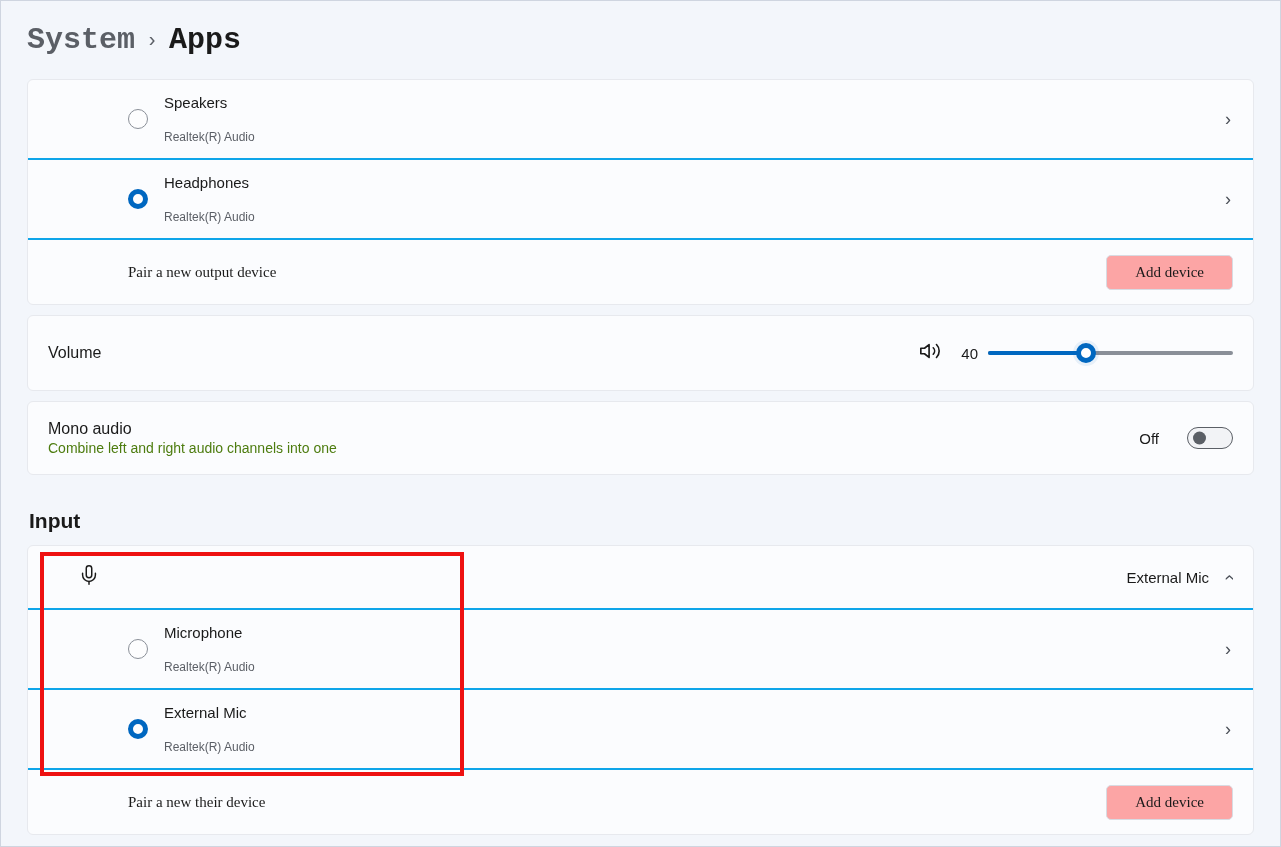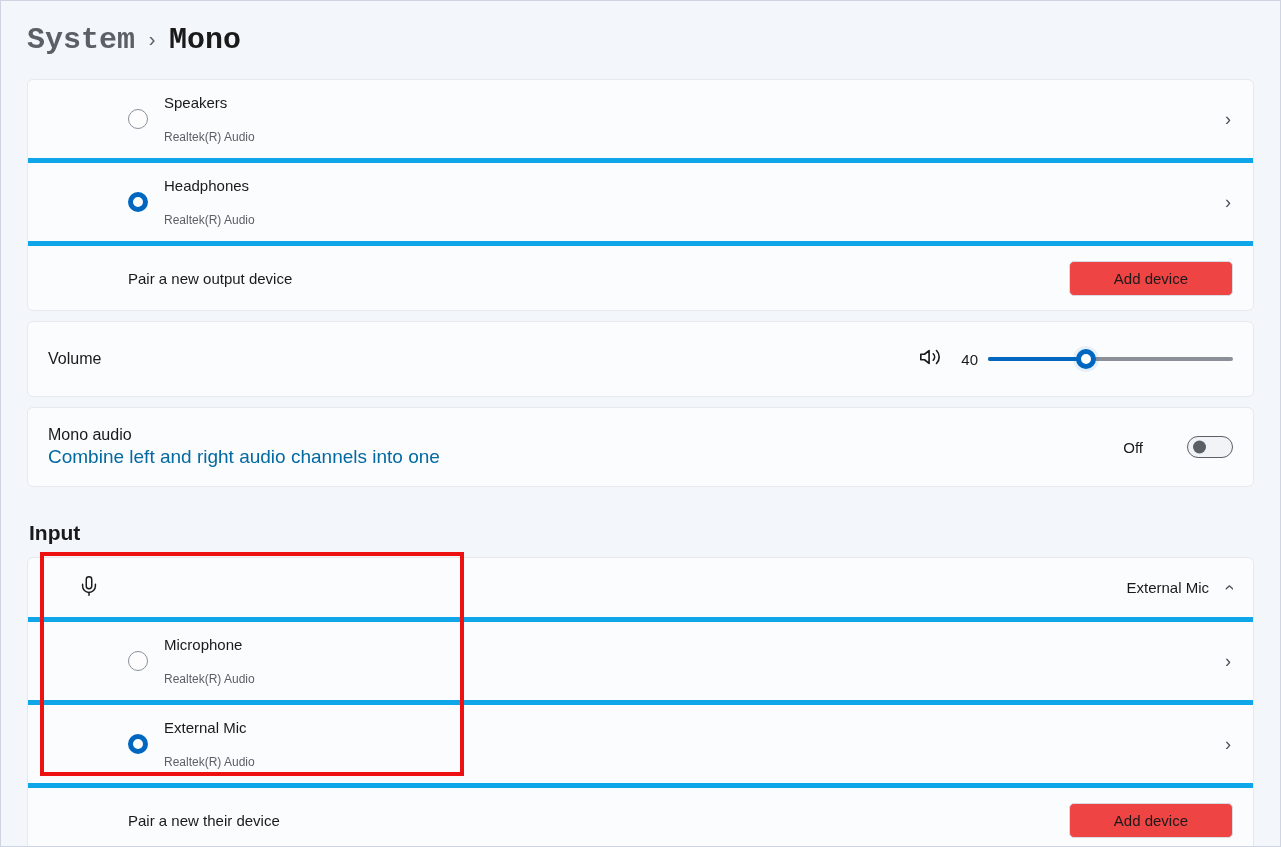--- a/index.html
+++ b/index.html
@@ -25,63 +25,63 @@
   background: #fbfcfe;
   border: 1px solid #e7e9ee;
   border-radius: 6px;
   margin-bottom: 10px;
   overflow: hidden;
 }
 .row {
   display: flex; align-items: center;
   padding: 14px 20px 14px 20px;
   min-height: 64px;
-  border-bottom: 5px solid #0ea5e9;
+  border-bottom: 2px solid #0ea5e9;
 }
 .row:last-child { border-bottom: none; }
 .row.indent { padding-left: 50px; }
 .row.indent-more { padding-left: 100px; }
 .radio {
   width: 20px; height: 20px; border-radius: 50%;
   border: 1.5px solid #8a8f98; background: #fdfdfe;
   display: flex; align-items: center; justify-content: center;
   margin-right: 16px; flex-shrink: 0;
 }
 .radio.selected { border-color: #0067c0; border-width: 5px; }
 .device-labels { display: flex; flex-direction: column; }
 .device-name { font-size: 15px; color: #1a1a1a; }
 .device-sub { font-size: 12px; color: #5b5f66; margin-top: 19px; }
 .spacer { flex: 1; }
 .chevron { color: #4a4f57; font-size: 18px; padding: 0 2px; }
 .btn {
-  background: #ef4444; border: 1px solid #d8dbe2;
-  border-radius: 5px; padding: 8px 44px; font-size: 15px;
-  color: #1a1a1a; cursor: pointer;
-}
-.pair-label { font-size: 15px; }
+  background: #fca5a5; border: 1px solid #d8dbe2;
+  border-radius: 5px; padding: 8px 28px; font-size: 15px;
+  color: #1a1a1a; cursor: pointer; font-family: Liberation Serif, serif;
+}
+.pair-label { font-size: 15px; font-family: Liberation Serif, serif; }
 .vol-label { font-size: 16px; }
 .vol-value { font-size: 15px; color: #1a1a1a; margin: 0 10px 0 20px; }
 .vol-icon { color: #1a1a1a; }
 .slider {
   width: 245px; height: 4px; background: #8a8f98; border-radius: 2px;
   position: relative;
 }
 .slider .fill {
   position: absolute; left: 0; top: 0; height: 100%;
   background: #0067c0; border-radius: 2px;
 }
 .slider .thumb {
   position: absolute; top: 50%; transform: translate(-50%, -50%);
   width: 20px; height: 20px; border-radius: 50%;
   background: #fff; border: 5px solid #0067c0;
   box-shadow: 0 0 0 3px rgba(0,103,192,.08);
 }
-.mono-row { padding: 18px 20px; gap: 16px; }
+.mono-row { padding: 18px 20px; }
 .mono-title { font-size: 16px; }
-.mono-sub { font-size: 19px; color: #0369a1; margin-top: 2px; }
+.mono-sub { font-size: 14px; color: #4d7c0f; margin-top: 2px; }
 .toggle-label { font-size: 15px; margin-right: 28px; }
 .toggle-pill {
   width: 46px; height: 22px; border: 1.5px solid #5b5f66; border-radius: 14px;
   background: #f2f3f6; position: relative;
 }
 .toggle-knob {
   position: absolute; top: 50%; left: 5px; transform: translateY(-50%);
   width: 13px; height: 13px; border-radius: 50%; background: #5b5f66;
 }
 .section-title { font-size: 21px; font-weight: 600; margin: 34px 0 12px 2px; }
@@ -96,21 +96,21 @@
 .page { position: relative; }
 </style>
 </head>
 <body>
 
 <div class="page">
 
   <div class="breadcrumb">
     <span class="parent">System</span>
     <span class="sep">›</span>
-    <span class="current">Mono</span>
+    <span class="current">Apps</span>
   </div>
 
   <div class="card">
     <div class="row indent-more">
       <span class="radio"></span>
       <div class="device-labels">
         <span class="device-name">Speakers</span>
         <span class="device-sub">Realtek(R) Audio</span>
       </div>
       <span class="spacer"></span>

